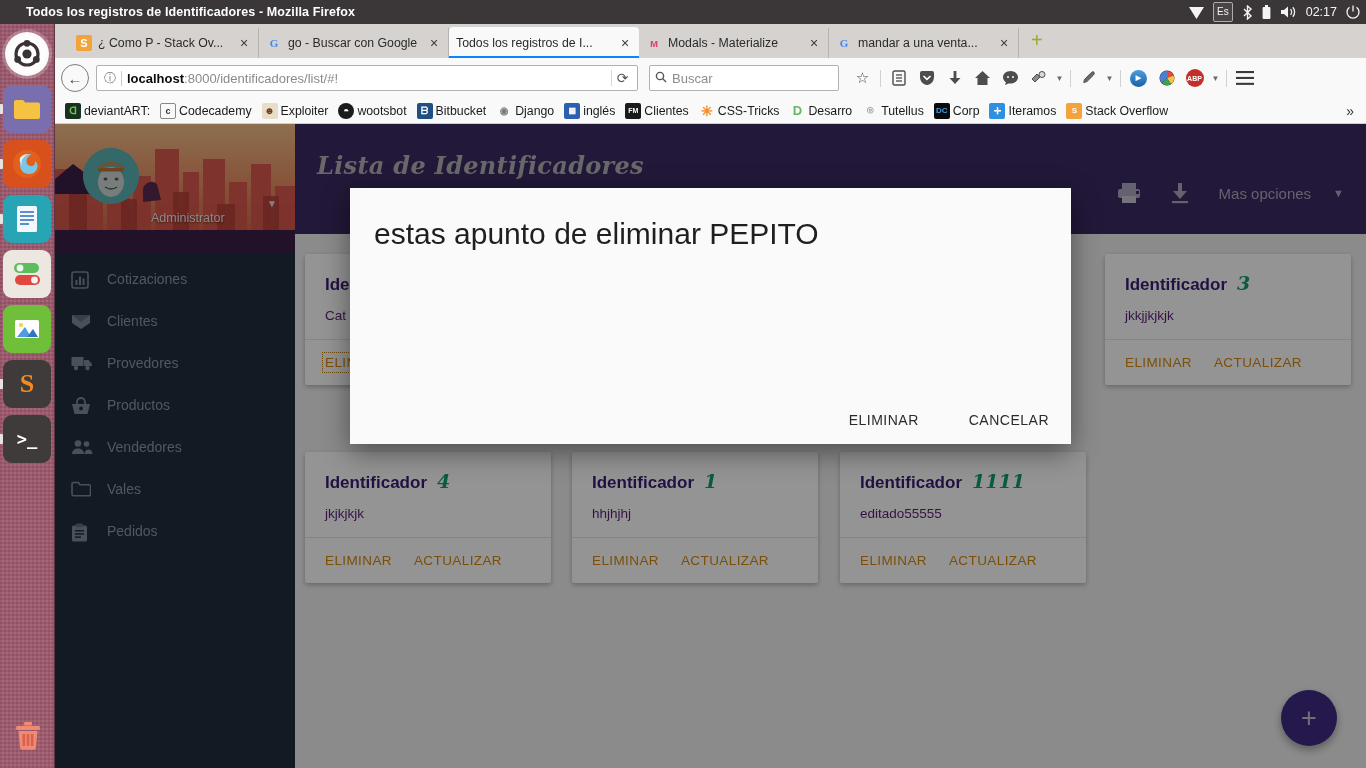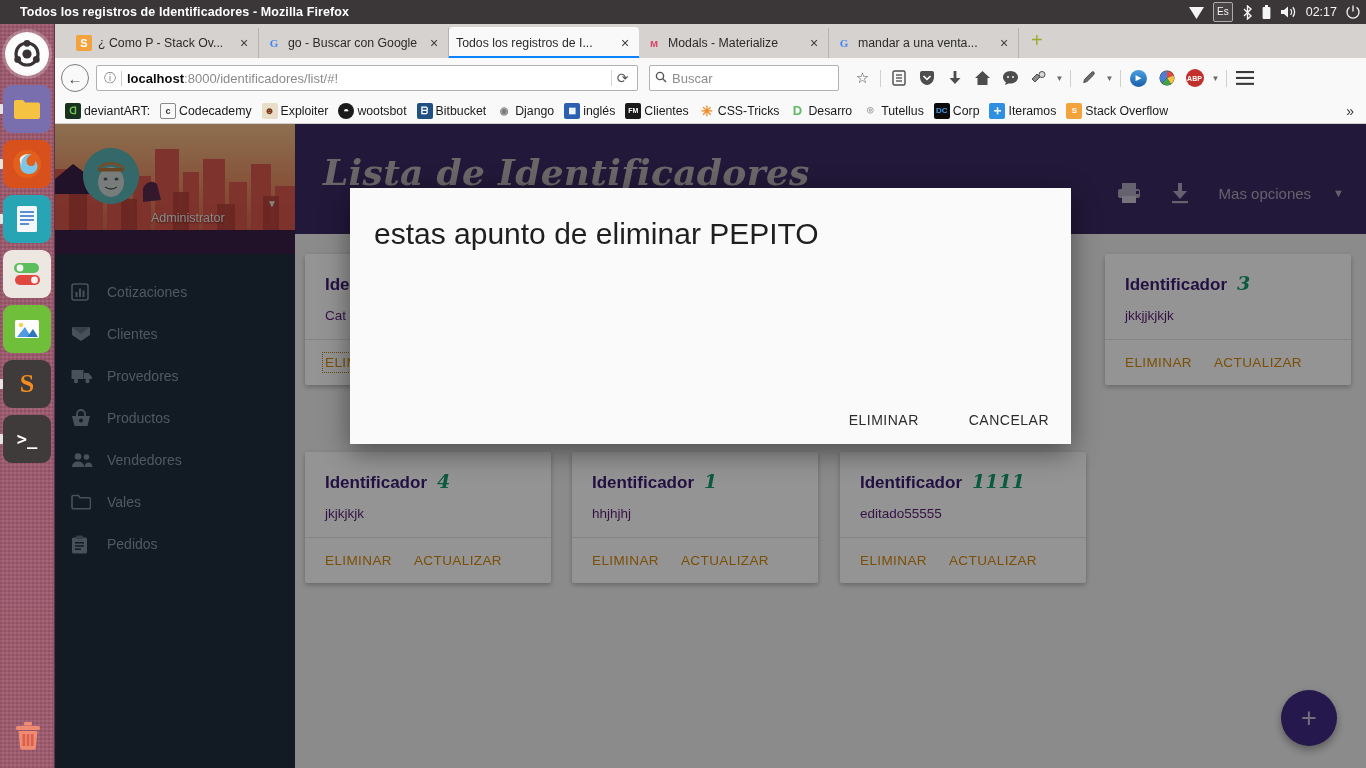--- a/index.html
+++ b/index.html
@@ -11,21 +11,21 @@
   }
 
   
   #top-panel {
     position: absolute; top: 0; left: 0; width: 1366px; height: 24px;
     background: #3b3738;
     display: flex; align-items: center;
     color: #ffffff; font-size: 12.5px; font-weight: bold;
     z-index: 60;
   }
-  #panel-title { padding-left: 20px; letter-spacing: .1px; white-space: nowrap; }
+  #panel-title { padding-left: 26px; letter-spacing: .1px; white-space: nowrap; }
   #panel-indicators {
     margin-left: auto; display: flex; align-items: center; gap: 9px;
     padding-right: 6px; font-weight: normal;
   }
   #panel-indicators .ind { display: flex; align-items: center; justify-content: center;
      height: 20px; opacity: .95; }
   .kb-ind {
     border: 1px solid #b5b1b2; border-radius: 2px; font-size: 10px;
     padding: 0px 3px; line-height: 12px; font-weight: normal; background: #4a4546;
   }
@@ -163,34 +163,34 @@
   #sidenav-header .sky { position:absolute; inset:0; }
   #avatar {
     position: absolute; left: 28px; top: 24px; width: 56px; height: 56px;
     border-radius: 50%; background: #5ab3b5; overflow: hidden;
     display: flex; align-items: flex-end; justify-content: center;
   }
   #avatar-name { position: absolute; left: 96px; top: 87px; color: #f0ece8;
       font-size: 12.5px; text-shadow: 0 1px 2px rgba(0,0,0,.5); }
   #avatar-caret { position: absolute; right: 18px; top: 74px; color: #e6e2de;
       font-size: 10px; }
-  .nav-item { height: 42px; display: flex; align-items: center; padding-left: 16px;
+  .nav-item { height: 42px; display: flex; align-items: flex-start; padding-left: 16px;
       color: #8a98a8; font-size: 14px; }
   .nav-item .n-ic { width: 34px; flex: 0 0 34px; display: flex; align-items: center;
       color: #7d8b9c; }
   .nav-item .n-label { padding-left: 2px; }
   #sidenav-list { padding-top: 17px; }
 
   
   #page-header {
     position: absolute; left: 240px; top: 0; width: 1071px; height: 110px;
     background: #3c2a62;
   }
   #page-title {
-    position: absolute; left: 28px; top: 27px; font-size: 36px; color: #b7b2b6;
+    position: absolute; left: 22px; top: 27px; font-size: 24px; color: #b7b2b6;
     font-family: "DejaVu Serif", serif; font-style: italic; font-weight: bold;
     letter-spacing: .3px;
   }
   #header-tools { position: absolute; right: 22px; top: 58px; display: flex;
       align-items: center; gap: 28px; color: #b0a8bd; }
   .hdr-ic { font-size: 21px; display: flex; align-items: center; }
   #mas-opciones { font-size: 15px; color: #b0a8bd; display: flex; align-items: center;
       gap: 22px; }
 
   

